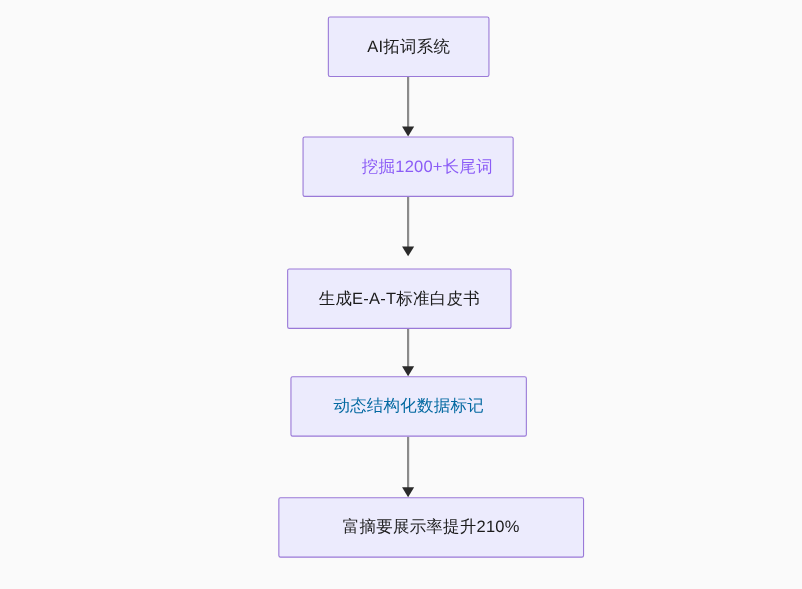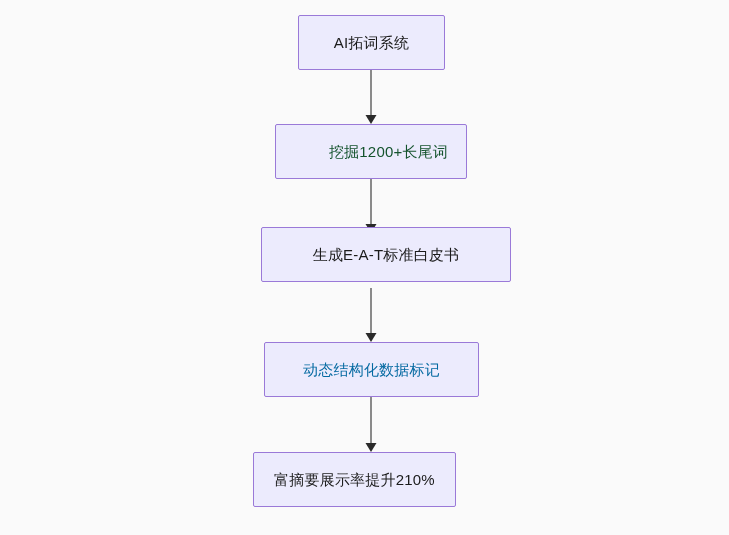--- a/index.html
+++ b/index.html
@@ -76,26 +76,26 @@
       </g>
       <g>
         <line class="edge-line" x1="371" y1="397" x2="371" y2="444" stroke="#8a8a8a"></line>
         <polygon class="edge-head" points="365.5,443 376.5,443 371,452" fill="#2a2a2a"></polygon>
       </g>
     </svg>
   <div id="nodes-layer">
       <div class="node" style="left: 298px; top: 15px; width: 147px; height: 55px; background: rgb(236, 235, 253); border-color: rgb(154, 121, 216); color: rgb(27, 27, 27);">
         <span class="node-label">AI拓词系统</span>
       </div>
-      <div class="node" style="left: 275px; top: 124px; width: 192px; height: 55px; background: rgb(236, 235, 253); border-color: rgb(154, 121, 216); color: #14532d; padding-left: 35px;">
+      <div class="node" style="left: 275px; top: 124px; width: 192px; height: 55px; background: rgb(236, 235, 253); border-color: rgb(154, 121, 216); color: #8b5cf6; padding-left: 35px;">
         <span class="node-label">挖掘1200+长尾词</span>
       </div>
-      <div class="node" style="left: 261px; top: 227px; width: 250px; height: 55px; background: rgb(236, 235, 253); border-color: rgb(154, 121, 216); color: rgb(27, 27, 27);">
+      <div class="node" style="left: 261px; top: 244px; width: 204px; height: 55px; background: rgb(236, 235, 253); border-color: rgb(154, 121, 216); color: rgb(27, 27, 27);">
         <span class="node-label">生成E-A-T标准白皮书</span>
       </div>
       <div class="node" style="left: 264px; top: 342px; width: 215px; height: 55px; background: rgb(236, 235, 253); border-color: rgb(154, 121, 216); color: #0369a1;">
         <span class="node-label">动态结构化数据标记</span>
       </div>
-      <div class="node" style="left: 253px; top: 452px; width: 203px; height: 55px; background: rgb(236, 235, 253); border-color: rgb(154, 121, 216); color: rgb(27, 27, 27);">
+      <div class="node" style="left: 253px; top: 452px; width: 278px; height: 55px; background: rgb(236, 235, 253); border-color: rgb(154, 121, 216); color: rgb(27, 27, 27);">
         <span class="node-label">富摘要展示率提升210%</span>
       </div>
     </div>
 </div>
 
 </body></html>

